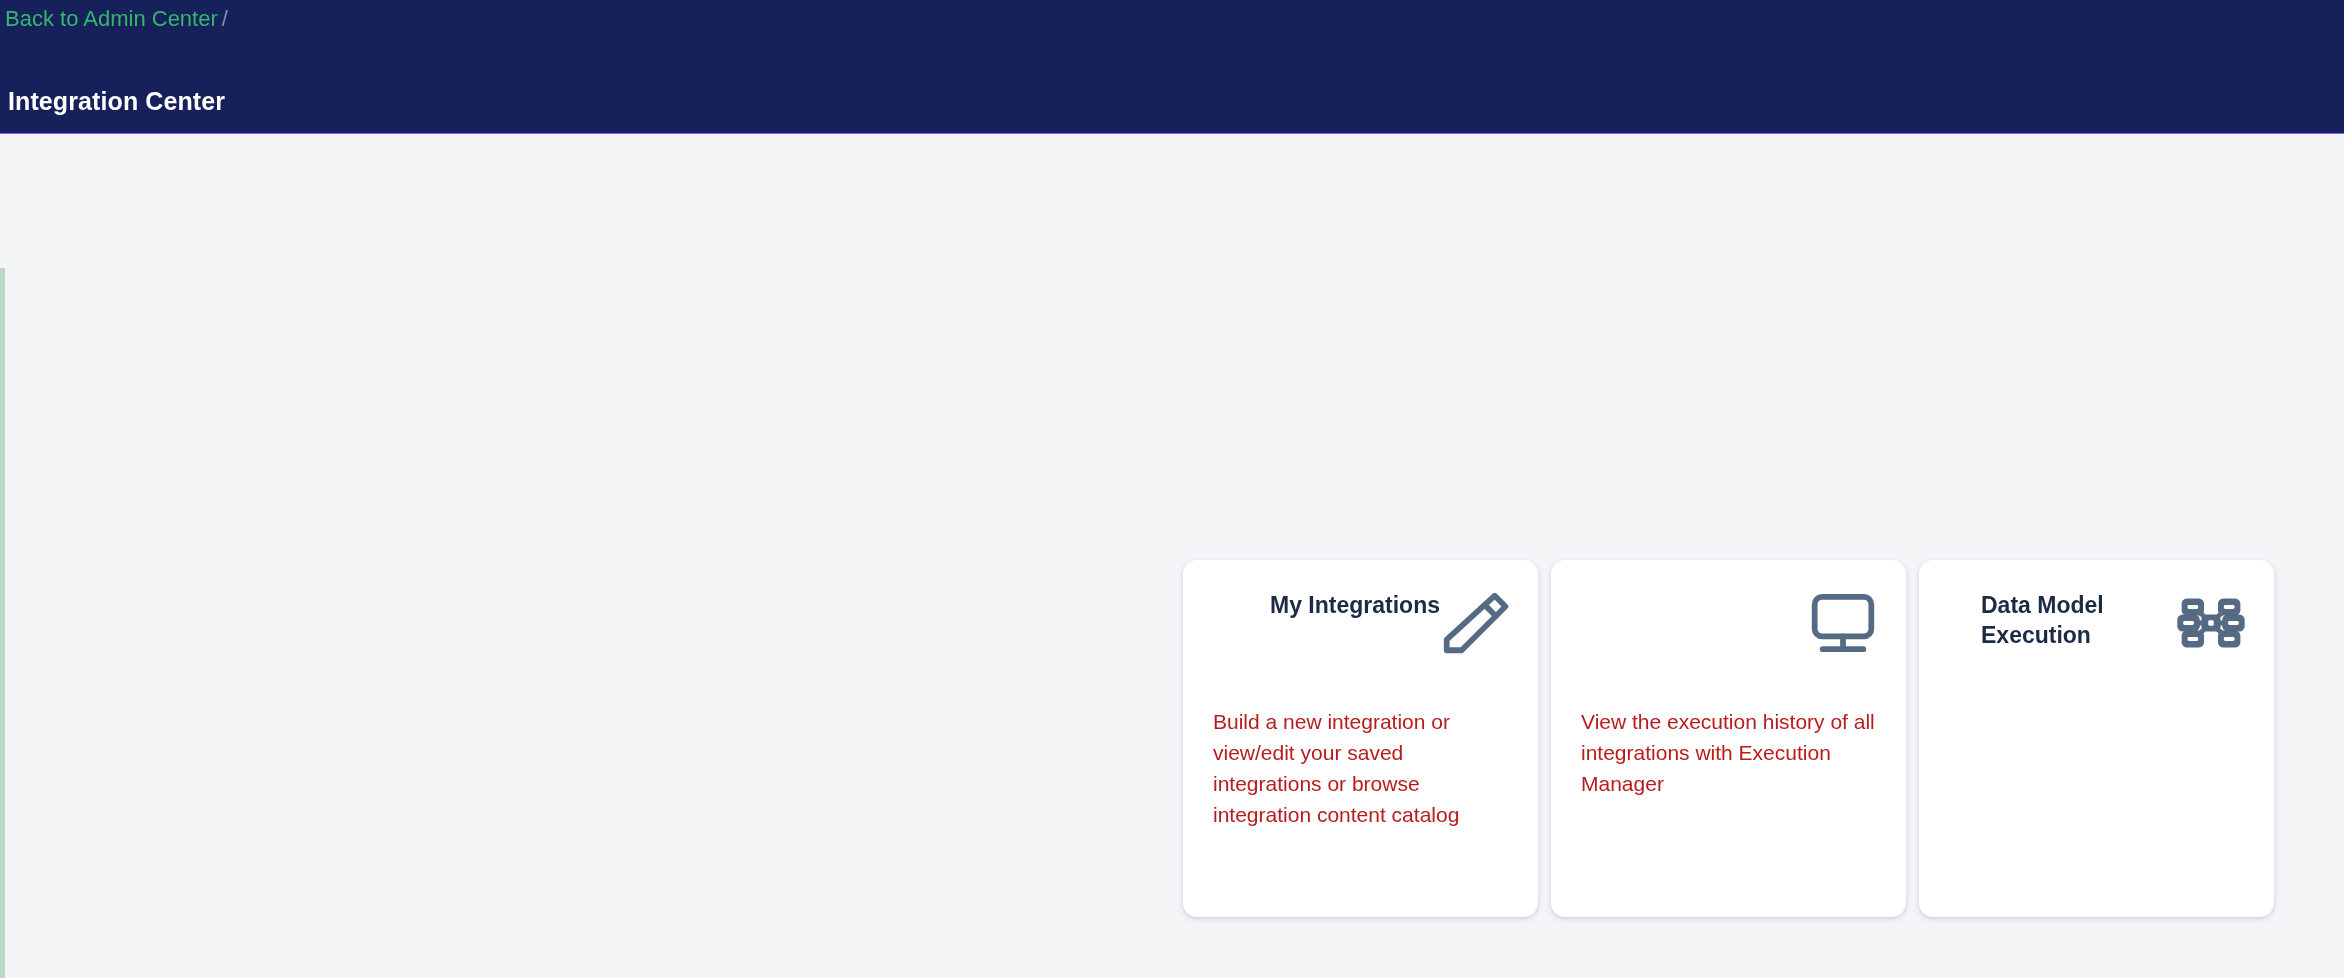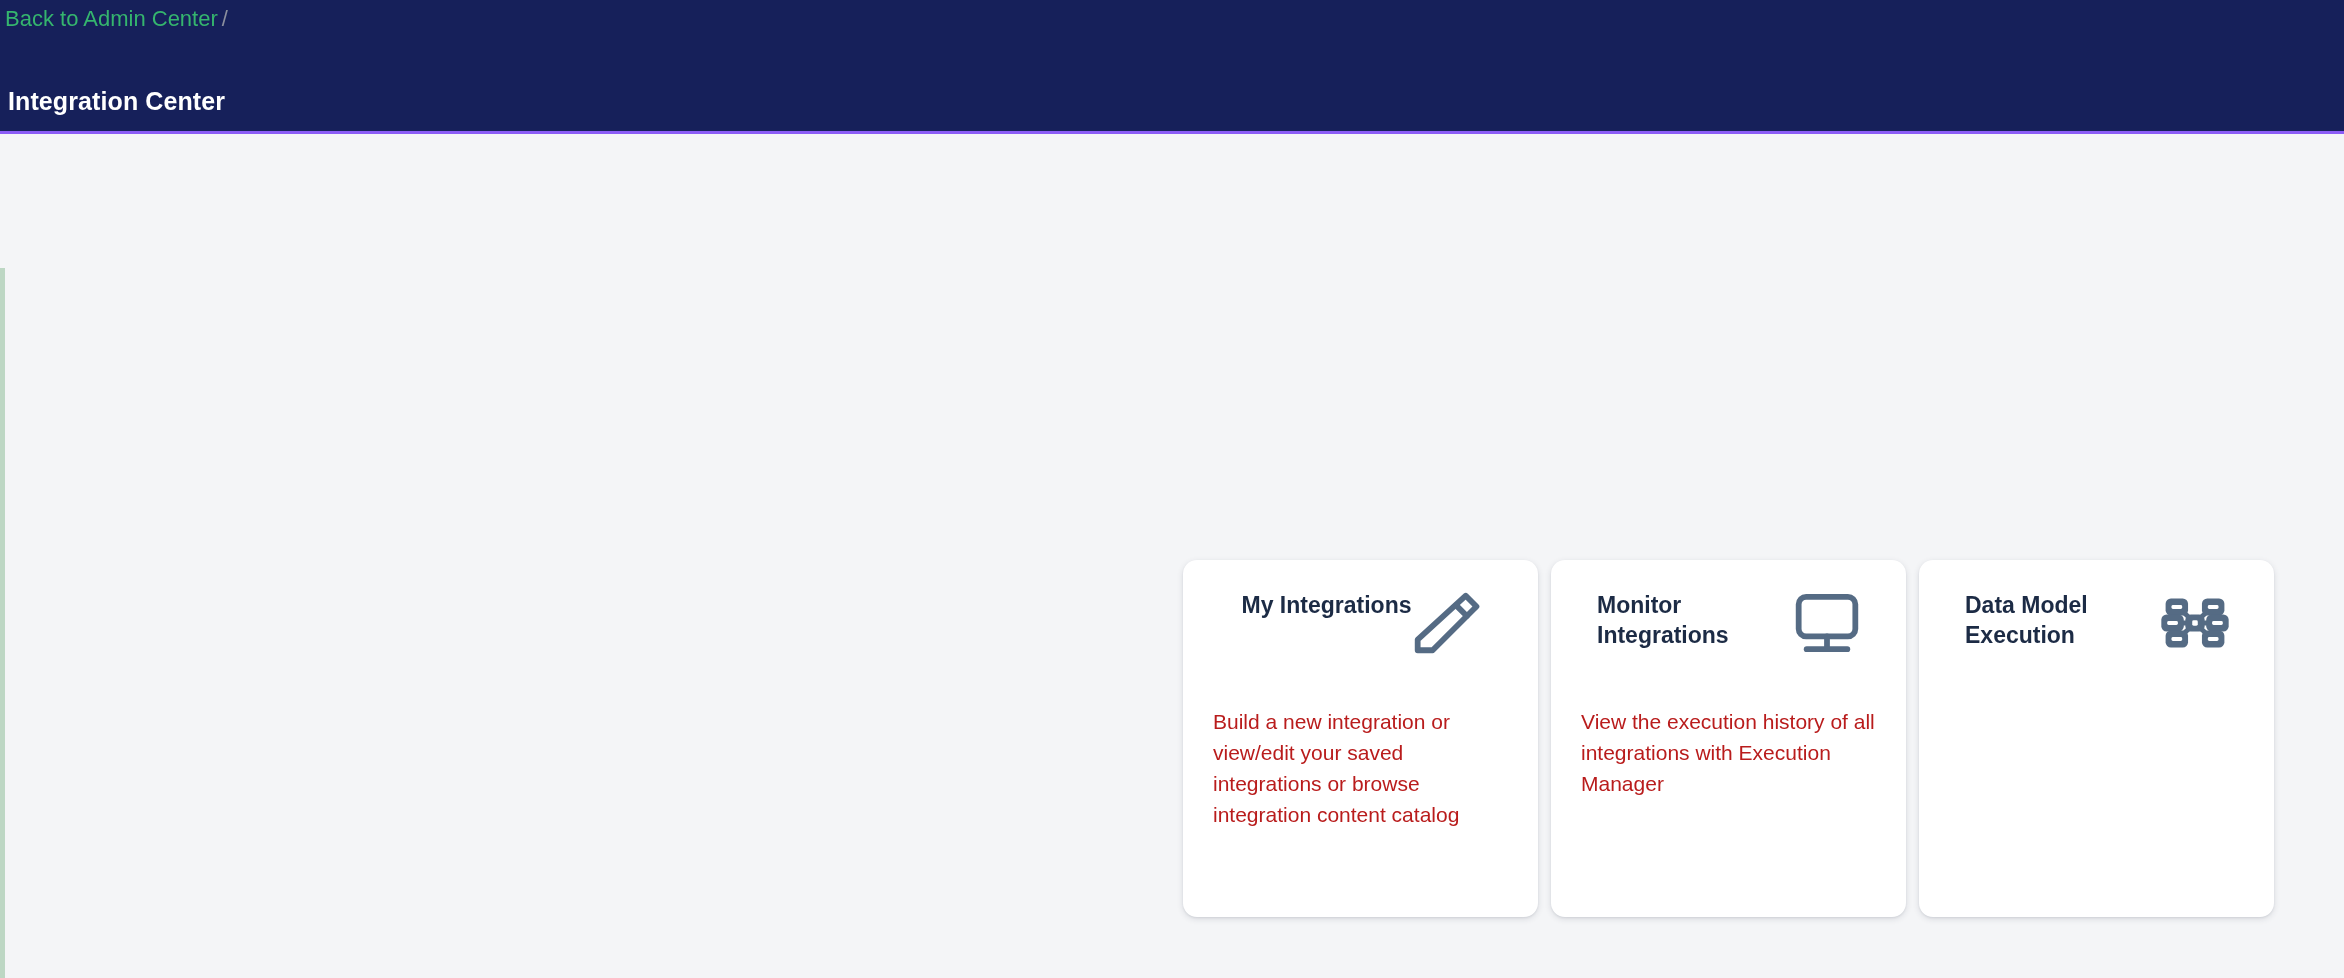--- a/index.html
+++ b/index.html
@@ -35,21 +35,21 @@
     background: #bdd7c4;
   }
 
   
   #header {
     position: relative;
     box-sizing: border-box;
     width: 2344px;
     height: 134px;
     background: #16205a;
-    border-bottom: 3px solid #8b5cf6;
+    border-bottom: 1px solid #8b5cf6;
     padding: 0 0 0 5px;
   }
   #breadcrumb {
     position: absolute;
     left: 5px;
     top: 5px;
     font-size: 22px;
     line-height: 28px;
     white-space: nowrap;
   }
@@ -104,21 +104,21 @@
     box-shadow: 0 2px 6px rgba(28, 36, 64, 0.13), 0 1px 2px rgba(28, 36, 64, 0.08);
     padding: 30px 28px 24px 30px;
     display: flex;
     flex-direction: column;
   }
 
   .tile-head {
     display: flex;
     flex-direction: row;
     align-items: flex-start;
-    justify-content: center;
+    justify-content: flex-end;
     min-height: 78px;
   }
 
   .tile-title {
     font-size: 23px;
     line-height: 30px;
     font-weight: bold;
     color: #1c2b45;
     max-width: 195px;
     word-wrap: break-word;
@@ -173,21 +173,20 @@
                 <path d="M41.5 12.5 L51.5 22.5"></path>
               </g>
             </svg>
           </span>
         </div>
         <div class="tile-desc">Build a new integration or view/edit your saved integrations or browse integration content catalog</div>
       </div>
 
       <div class="tile-card">
         <div class="tile-head">
-          <div class="tile-title">Monitor Integrations</div>
           <span class="tile-icon">
             <svg viewBox="0 0 64 58" xmlns="http://www.w3.org/2000/svg">
               <g fill="none" stroke="#556b84" stroke-width="5.4" stroke-linejoin="round" stroke-linecap="round">
                 <rect x="5.5" y="4.5" width="53" height="37" rx="7" ry="7"></rect>
                 <path d="M32 41.5 L32 51"></path>
                 <path d="M13 53.5 L51 53.5"></path>
               </g>
             </svg>
           </span>
         </div>

